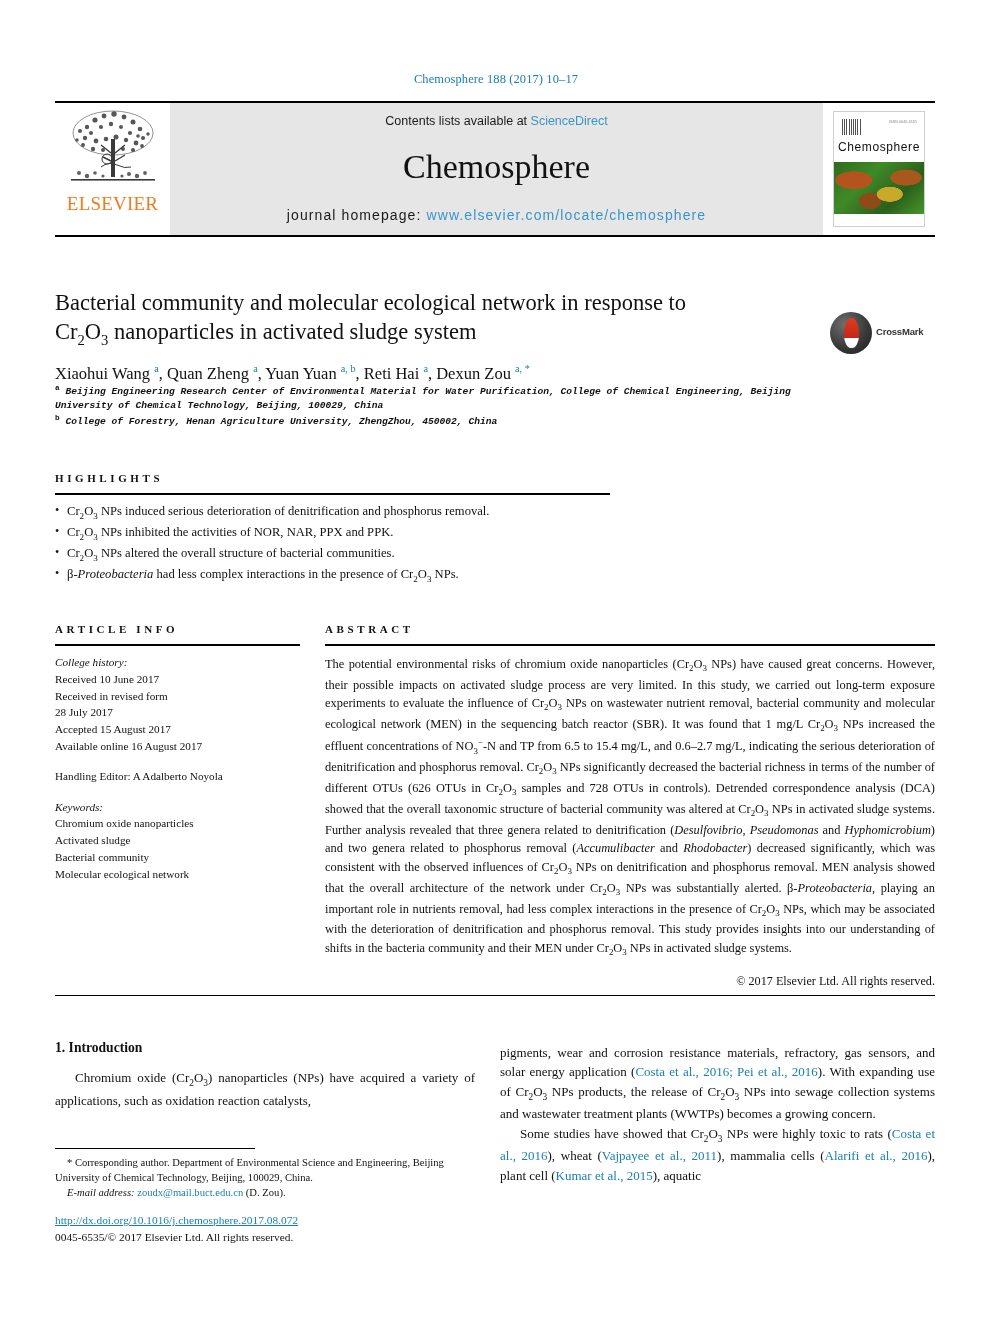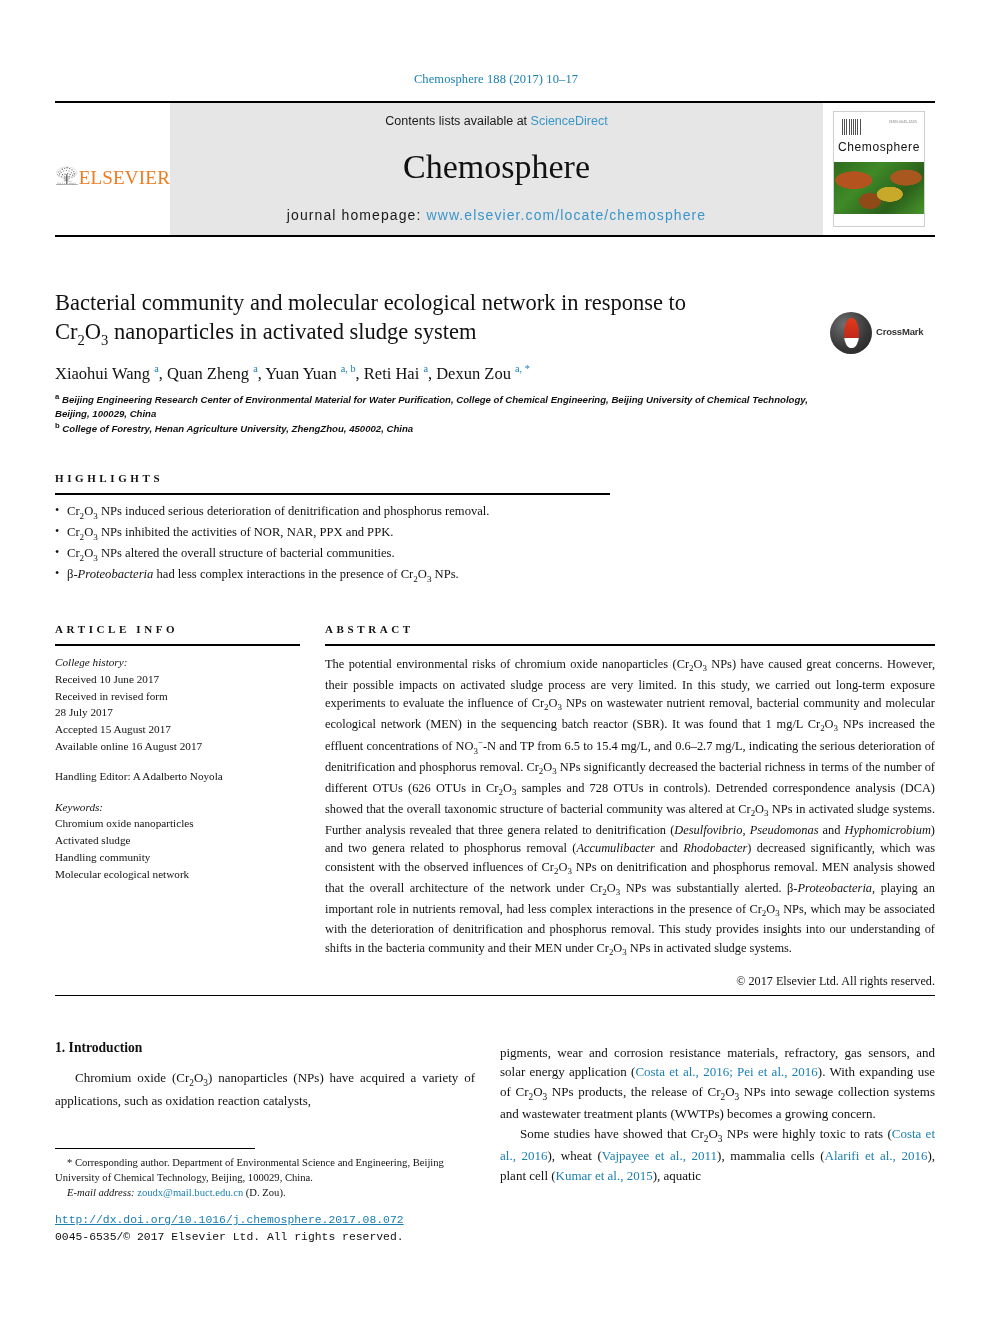--- a/index.html
+++ b/index.html
@@ -47,24 +47,24 @@
   .masthead-inner {
     display: flex;
     height: 100%;
     align-items: stretch;
   }
   .elsevier-block {
     width: 115px;
     flex: 0 0 115px;
     position: relative;
     display: flex;
-    flex-direction: row;
+    flex-direction: column;
     justify-content: flex-start;
     align-items: center;
-    padding-top: 16px;
+    padding-top: 4px;
     box-sizing: border-box;
   }
   .tree-svg { display:block; }
   .elsevier-word {
     font-family: "Liberation Serif", serif;
     font-size: 19px;
     letter-spacing: .2px;
     color: #f07c20;
     font-weight: 400;
     line-height: 1;
@@ -188,22 +188,21 @@
 
   .authors {
     margin-top: 13px;
     font-family: "Liberation Serif", serif;
     font-size: 16.5px;
     color: #111;
   }
   .authors sup { color:#1a7eb0; font-size:62%; }
 
   .affil {
-    margin-top: 9px;
-    font-family: Liberation Sans, sans-serif;
+    font-family: Liberation Mono, monospace;
     font-style: italic;
     font-size: 9.6px;
     line-height: 1.42;
     color: #111;
     width: 790px;
     font-weight: bold;
   }
   .affil sup { font-weight: bold; font-style: normal; font-size: 80%; }
 
   
@@ -347,21 +346,21 @@
   }
   .footnote .email-lbl { font-style: italic; }
   .footnote a, .link { color: #1a7eb0; text-decoration: none; }
   .fn-indent { text-indent: 12px; }
 
   .doi-block {
     position: absolute;
     top: 1212px;
     left: 55px;
     width: 430px;
-    font-family: Liberation Mono, monospace;
+    font-family: Liberation Serif, serif;
     font-size: 11.4px;
     line-height: 1.45;
     color: #111;
   }
   .doi-link { color: #1a7eb0; text-decoration: underline; }
 </style>
 </head>
 <body>
 
 <div class="page">
@@ -493,21 +492,21 @@
       <div>Received in revised form</div>
       <div>28 July 2017</div>
       <div>Accepted 15 August 2017</div>
       <div>Available online 16 August 2017</div>
       <div class="ai-gap"></div>
       <div>Handling Editor: A Adalberto Noyola</div>
       <div class="kw-block">
         <div class="ai-ital">Keywords:</div>
         <div>Chromium oxide nanoparticles</div>
         <div>Activated sludge</div>
-        <div>Handling community</div>
+        <div>Bacterial community</div>
         <div>Molecular ecological network</div>
       </div>
     </div>
   </div>
 
   <div class="abstract">
     <div class="sect-head">ABSTRACT</div>
     <div class="rule"></div>
     <div class="abs-body">
       The potential environmental risks of chromium oxide nanoparticles (Cr<sub>2</sub>O<sub>3</sub> NPs) have caused great

